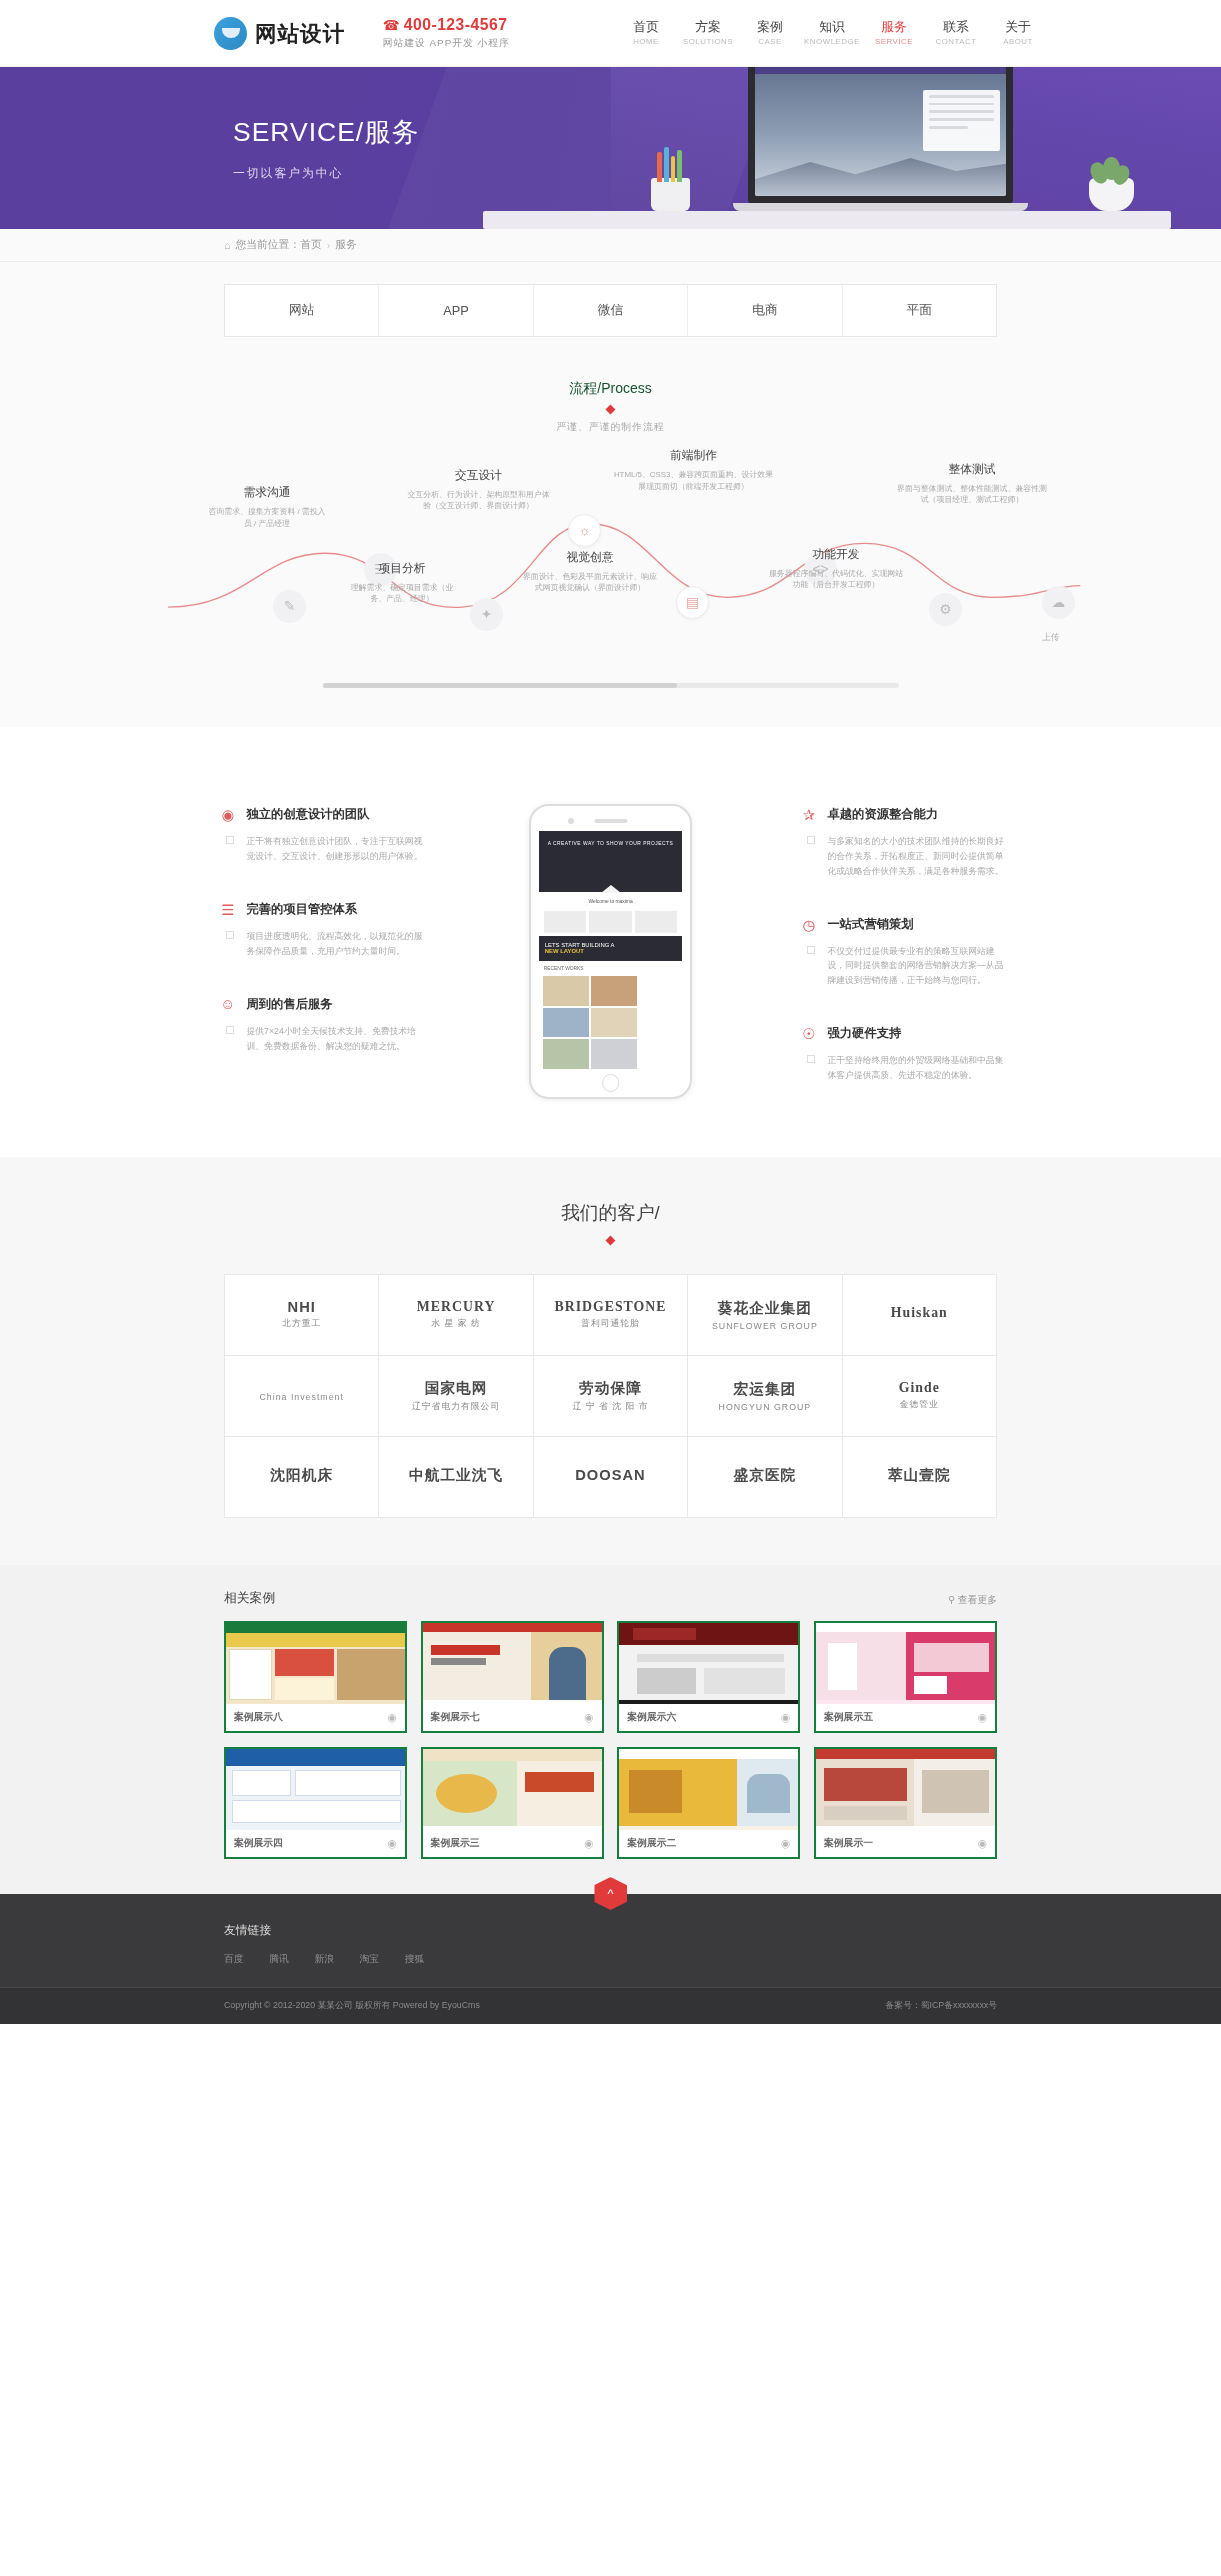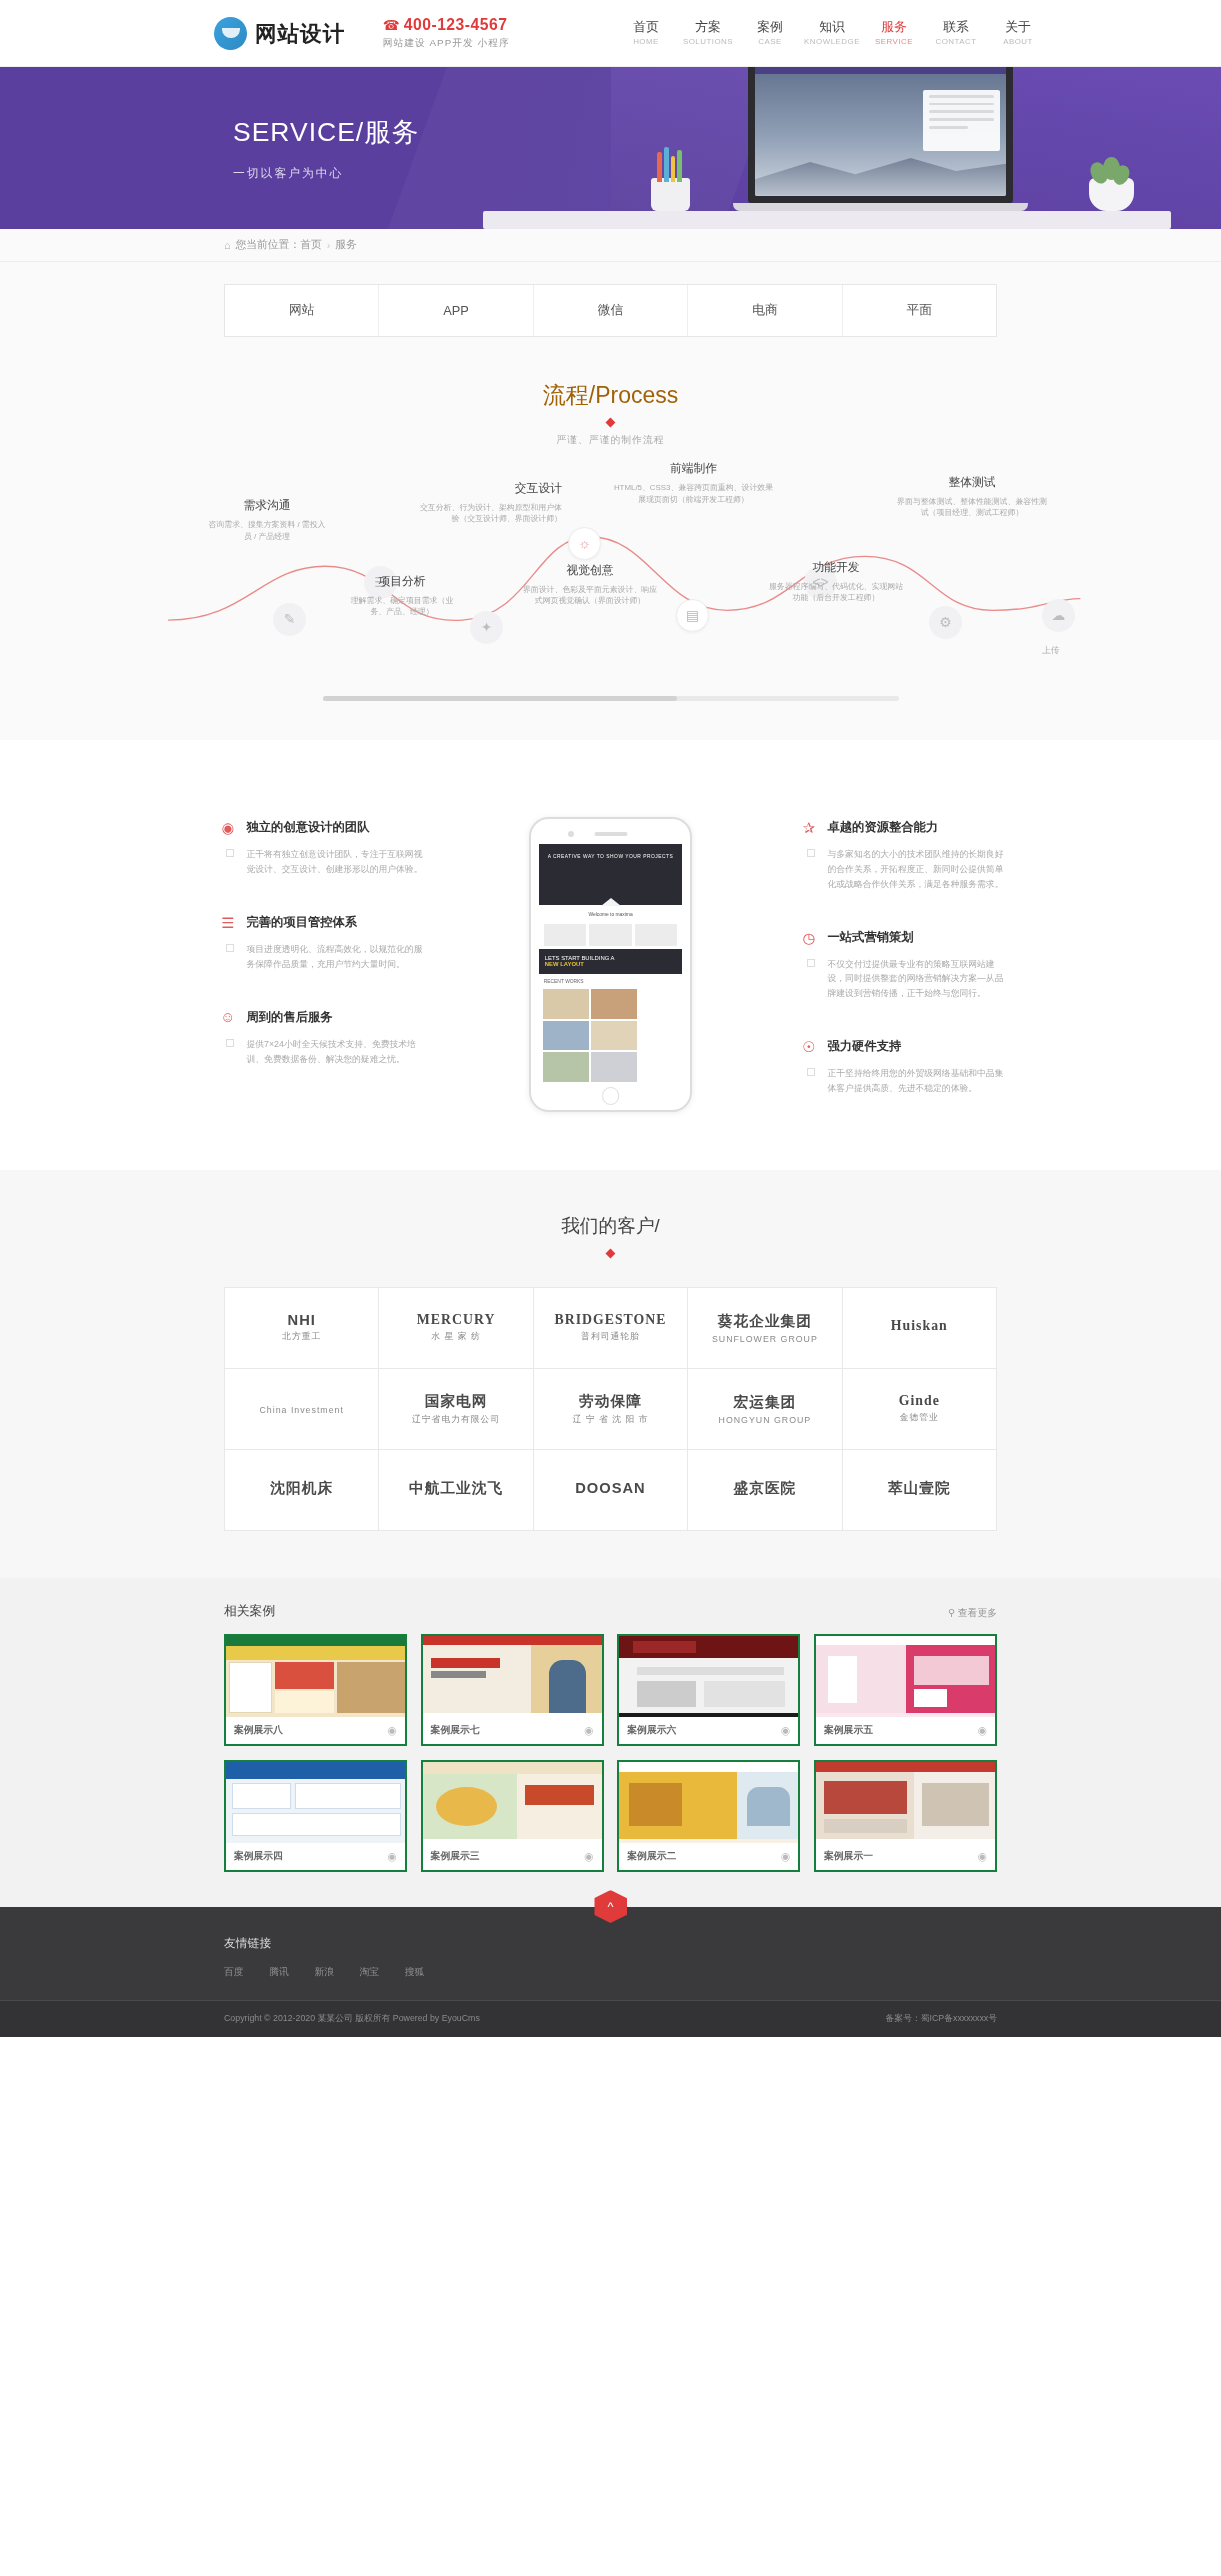--- a/index.html
+++ b/index.html
@@ -131,21 +131,21 @@
   }
   .tab {
     flex: 1; height: 51px; display: flex; align-items: center; justify-content: center;
     font-size: 12.8px; color: #555; border-right: 1px solid #eee; cursor: pointer;
   }
   .tab:last-child { border-right: none; }
 
   
   .process { background: #fafafa; padding: 43px 0 39px; }
   .sec-head { text-align: center; }
-  .sec-title { font-size: 23px; color: #a16207; font-weight: normal; }
+  .sec-title { font-size: 14px; color: #14532d; font-weight: normal; }
   .sec-dot {
     width: 6.9px; height: 6.9px; background: #e03a3a; margin: 8.8px auto 7.9px;
     transform: rotate(45deg);
   }
   .sec-sub { font-size: 9.8px; color: #aaa; letter-spacing: 1px; }
 
   .flowbox { position: relative; height: 206px; margin: 25.6px 0 0; }
   .flow-curve { position: absolute; left: 0; top: 0; }
   .node { position: absolute; text-align: center; width: 118px; }
   .node .n-title { font-size: 11.8px; color: #444; margin-bottom: 4.9px; }
@@ -408,21 +408,21 @@
       <div class="circ" style="left:1042px; top:126px;">☁</div>
 
       <div class="node" style="left:208px; top:25.6px;">
         <div class="n-title">需求沟通</div>
         <div class="n-desc">咨询需求、搜集方案资料 / 需投入员 / 产品经理</div>
       </div>
       <div class="node" style="left:315px; top:101px;margin-left:28px;">
         <div class="n-title">项目分析</div>
         <div class="n-desc">理解需求、确定项目需求（业务、产品、经理）</div>
       </div>
-      <div class="node" style="left:415px; top:7.9px; width:147px;text-align:right;">
+      <div class="node" style="left:405px; top:7.9px; width:147px;">
         <div class="n-title">交互设计</div>
         <div class="n-desc">交互分析、行为设计、架构原型和用户体验（交互设计师、界面设计师）</div>
       </div>
       <div class="node" style="left:521px; top:90px; width:138px;">
         <div class="n-title">视觉创意</div>
         <div class="n-desc">界面设计、色彩及平面元素设计、响应式网页视觉确认（界面设计师）</div>
       </div>
       <div class="node" style="left:610px; top:-11.8px; width:167px;">
         <div class="n-title">前端制作</div>
         <div class="n-desc">HTML/5、CSS3、兼容跨页面重构、设计效果展现页面切（前端开发工程师）</div>

